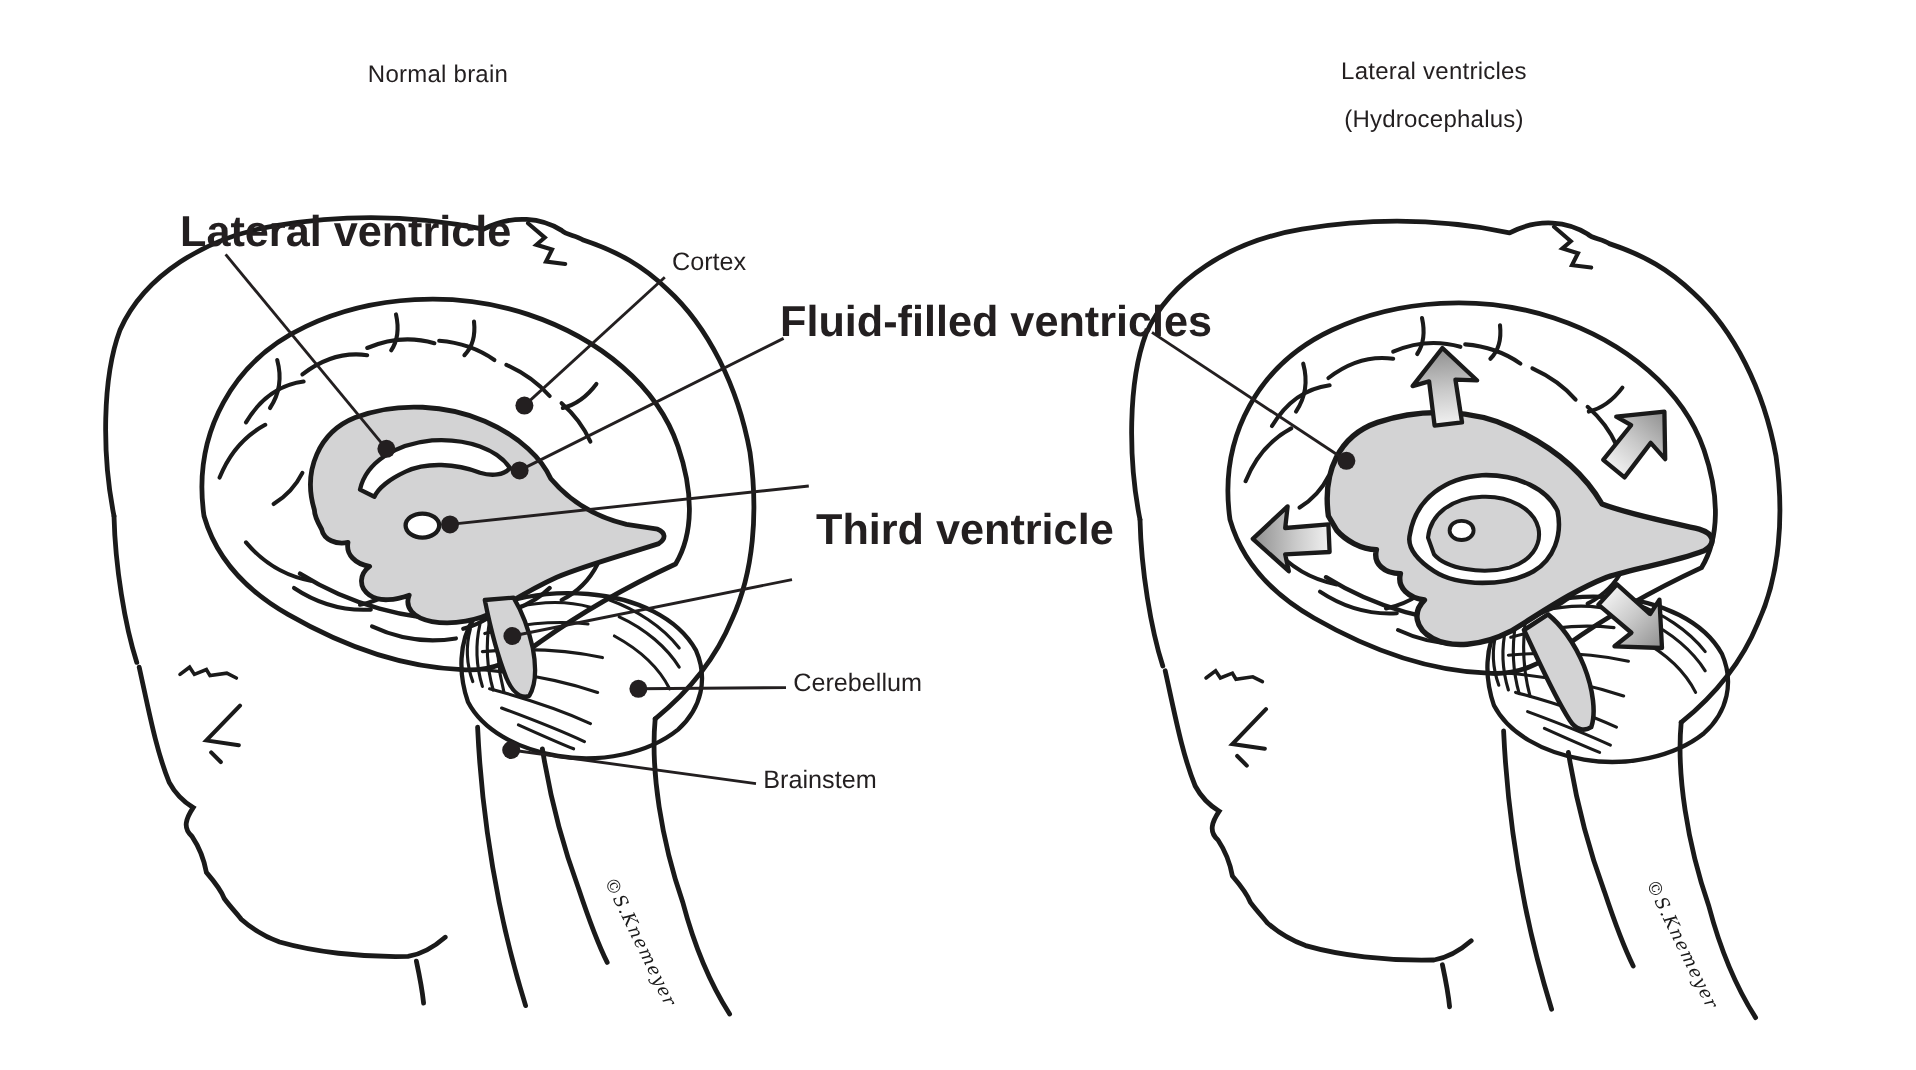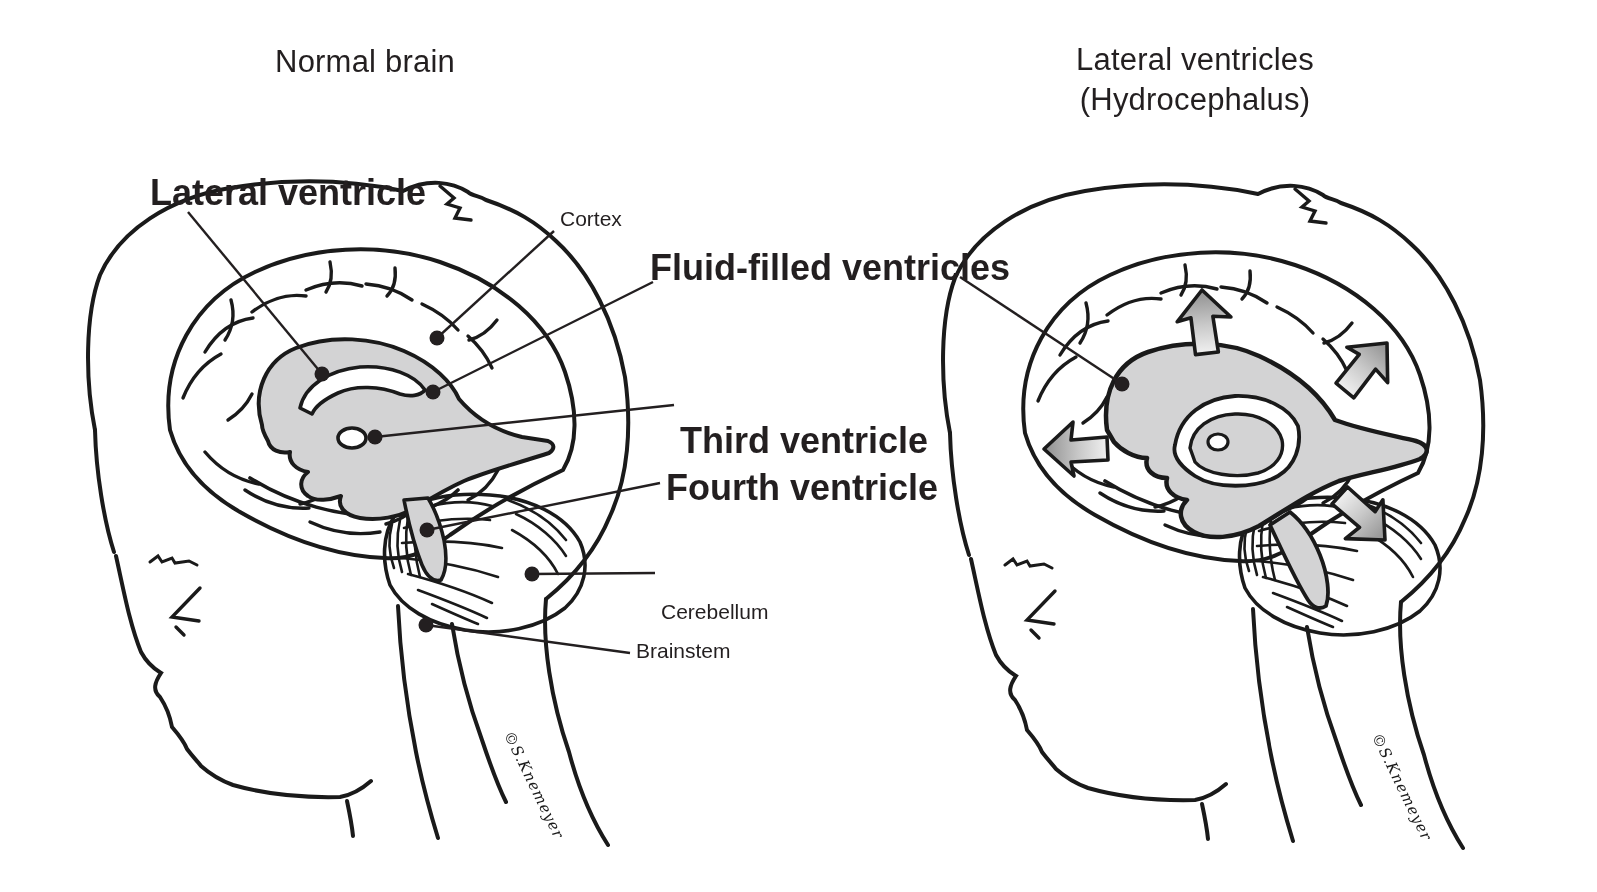--- a/index.html
+++ b/index.html
@@ -1,20 +1,20 @@
 <!DOCTYPE html>
 <html><head>
 <meta charset="utf-8">
 <style>
   html,body{margin:0;padding:0;background:#fff;}
   #canvas{position:relative;width:1597px;height:892px;background:#ffffff;overflow:hidden;
           font-family:"Liberation Sans",sans-serif;color:#231f20;}
   #art{position:absolute;left:0;top:0;}
   .lbl{position:absolute;white-space:nowrap;color:#231f20;}
-  .title{font-size:31px;font-weight:400;letter-spacing:.2px;text-align:center;line-height:40px;}
+  .title{font-size:20px;font-weight:400;letter-spacing:.2px;text-align:center;line-height:40px;}
   .bold-lbl{font-size:36px;font-weight:700;}
   .reg-lbl{font-size:21px;font-weight:400;}
   .center{text-align:left;line-height:34px;}
   .sig{position:absolute;font-family:"DejaVu Serif",serif;font-style:italic;font-size:15px;
        letter-spacing:1px;transform:rotate(64deg);transform-origin:left top;color:#1a1a1a;}
 </style>
 </head>
 <body>
 
 <div id="canvas">
@@ -162,19 +162,18 @@
     <div>Lateral ventricles</div>
     <div>(Hydrocephalus)</div>
   </div>
 
   <div class="lbl bold-lbl" style="left:150px;top:172px;">Lateral ventricle</div>
   <div class="lbl reg-lbl" style="left:560px;top:207px;">Cortex</div>
   <div class="lbl bold-lbl center" style="left:650px;top:251px;width:312px;">
     <div>Fluid-filled ventricles</div>
   </div>
   <div class="lbl bold-lbl" style="left:680px;top:376px;margin-top:44px;">Third ventricle</div>
-  <div class="lbl bold-lbl" style="left:666px;top:467px;">Fourth ventricle</div>
-  <div class="lbl reg-lbl" style="left:661px;top:558px;margin-top:42px;">Cerebellum</div>
+  <div class="lbl reg-lbl" style="left:661px;top:558px;">Cerebellum</div>
   <div class="lbl reg-lbl" style="left:636px;top:639px;">Brainstem</div>
 
   <div class="sig" style="left:516px;top:728px;">©S.Knemeyer</div>
   <div class="sig" style="left:1384px;top:730px;">©S.Knemeyer</div>
 </div>
 
 </body></html>

